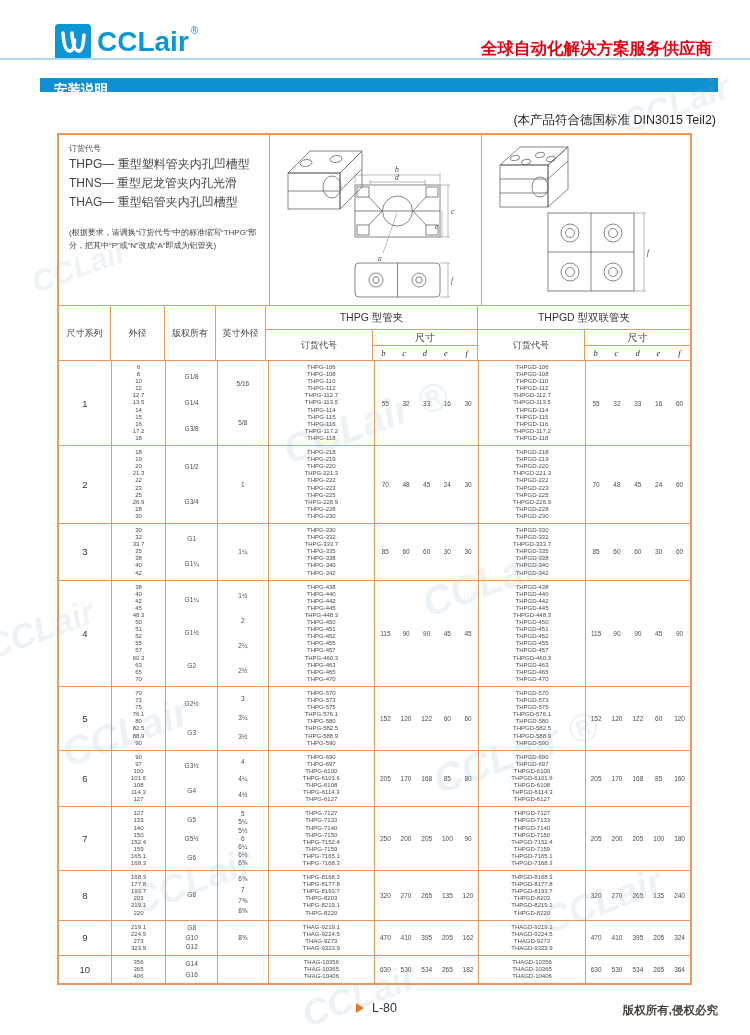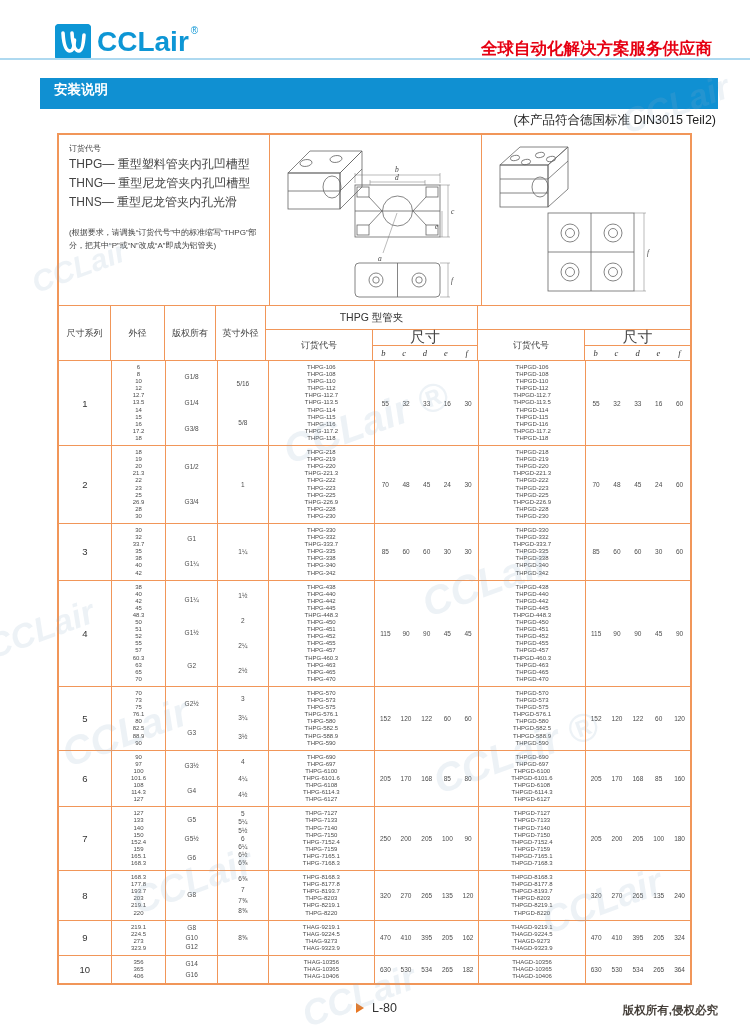--- a/index.html
+++ b/index.html
@@ -5,21 +5,21 @@
   html,body{margin:0;padding:0;background:#e9e9e9;}
   .page{position:relative;width:750px;height:1035px;background:#ffffff;
         font-family:"Liberation Sans",sans-serif;overflow:hidden;color:#333;}
   
   .logo{position:absolute;left:55px;top:24px;display:flex;align-items:flex-start;}
   .logo-mark{width:36px;height:36px;background:#0d96d5;border-radius:4px;display:block;}
   .logo-text{font-size:28px;font-weight:bold;color:#0d96d5;letter-spacing:0;margin-left:6px;line-height:36px;}
   .logo-reg{font-size:10px;color:#0d96d5;margin-left:2px;line-height:10px;margin-top:2px;}
   .slogan{position:absolute;right:38px;top:38px;font-size:16.5px;font-weight:bold;color:#e60012;}
   .hdr-line{position:absolute;left:0;right:0;top:58px;height:2px;background:#aed9f0;}
-  .section-bar{position:absolute;left:40px;right:32px;top:78px;height:31px;background:#1090d2;
+  .section-bar{position:absolute;left:40px;right:32px;top:78px;height:14px;background:#1090d2;
                color:#fff;font-size:13.5px;font-weight:bold;line-height:23px;padding-left:14px;box-sizing:border-box;}
   .std-note{position:absolute;right:34px;top:112px;font-size:12.5px;color:#222;margin-left:21px;}
   
   .ptable{position:absolute;left:57px;top:133px;width:635px;border:2px solid #f19659;box-sizing:border-box;background:#fff;}
   .top-block{display:flex;height:170px;}
   .info-cell{width:211px;border-right:1.5px solid #f19659;box-sizing:border-box;padding:8px 8px 0 10px;}
   .draw-cell{width:212px;border-right:1.5px solid #f19659;box-sizing:border-box;position:relative;}
   .draw-cell.last{border-right:none;flex:1;}
   .ot{font-size:8px;color:#444;margin-bottom:1px;}
   .code-line{font-size:12px;color:#444;line-height:19px;white-space:nowrap;}
@@ -30,21 +30,21 @@
   .w53{width:53px}.w55{width:55px}.w52{width:52px}.w51{width:51px}.w107{width:107px}.w105{width:105px}
   .hdr-right{flex:1;display:flex;flex-direction:column;}
   .titles{display:flex;height:24px;border-bottom:1.5px solid #f19659;box-sizing:border-box;}
   .title-cell{width:212px;border-right:1.5px solid #f19659;box-sizing:border-box;display:flex;align-items:center;justify-content:center;
               font-size:10.5px;color:#333;}
   .title-cell.last{border-right:none;flex:1;}
   .subs{flex:1;display:flex;}
   .scell{border-right:1.5px solid #f19659;box-sizing:border-box;display:flex;align-items:center;justify-content:center;}
   .scell.last{border-right:none;}
   .hsize{display:flex;flex-direction:column;align-items:stretch;justify-content:flex-start;padding:0;}
-  .hsize-t{height:15px;display:flex;align-items:center;justify-content:center;border-bottom:1px solid #f19659;font-size:15px;}
+  .hsize-t{height:15px;display:flex;align-items:center;justify-content:center;border-bottom:1px solid #f19659;font-size:10px;}
   .bcdef{height:14px;display:flex;}
   .bcdef span{flex:1;text-align:center;font-size:8.5px;font-family:"Liberation Serif",serif;font-style:italic;color:#333;line-height:14px;}
   
   .trow{display:flex;border-top:1.5px solid #f19659;}
   .tcell{border-right:1.5px solid #f19659;box-sizing:border-box;padding:3px 0;}
   .tcell.last{border-right:none;}
   .c-series{display:flex;align-items:center;justify-content:center;font-size:9.5px;color:#333;}
   .c-lines div{font-size:6px;line-height:7.1px;text-align:center;color:#4c4c4c;white-space:nowrap;}
   .c-spread{display:flex;flex-direction:column;justify-content:space-around;align-items:center;}
   .c-spread div{font-size:6.5px;color:#4c4c4c;line-height:8px;white-space:nowrap;}
@@ -82,22 +82,22 @@
   <div class="section-bar">安装说明</div>
   <div class="std-note">(本产品符合德国标准 DIN3015 Teil2)</div>
 
   <div class="ptable">
 
     <div class="top-block">
       <div class="info-cell">
         <div class="ot">订货代号</div>
         <div id="code-lines">
             <div class="code-line">THPG— 重型塑料管夹内孔凹槽型</div>
-            <div class="code-line">THNG— 重型尼龙管夹内孔凹槽型</div>
             <div class="code-line">THNS— 重型尼龙管夹内孔光滑</div>
+            <div class="code-line">THAG— 重型铝管夹内孔凹槽型</div>
           </div>
         <p class="note">(根据要求，请调换“订货代号”中的标准缩写“THPG”部分，把其中“P”或“N”改成“A”即成为铝管夹)</p>
       </div>
 
       <div class="draw-cell">
         <svg width="212" height="168" viewBox="0 0 212 168">
 
           <g class="dline">
             <polygon points="18,38 40,16 92,16 70,38"></polygon>
             <rect x="18" y="38" width="52" height="36"></rect>
@@ -200,20 +200,21 @@
     </div>
 
     <div class="hdr-band">
       <div class="hcell w53">尺寸系列</div>
       <div class="hcell w55">外径</div>
       <div class="hcell w52">版权所有</div>
       <div class="hcell w51">英寸外径</div>
       <div class="hdr-right">
         <div class="titles">
           <div class="title-cell">THPG 型管夹</div>
+          <div class="title-cell last">THPGD 型双联管夹</div>
         </div>
         <div class="subs">
           <div class="scell w107">订货代号</div>
           <div class="scell w105 hsize">
             <div class="hsize-t">尺寸</div>
             <div class="bcdef" id="bcdef1">
                 <span>b</span>
                 <span>c</span>
                 <span>d</span>
                 <span>e</span>

